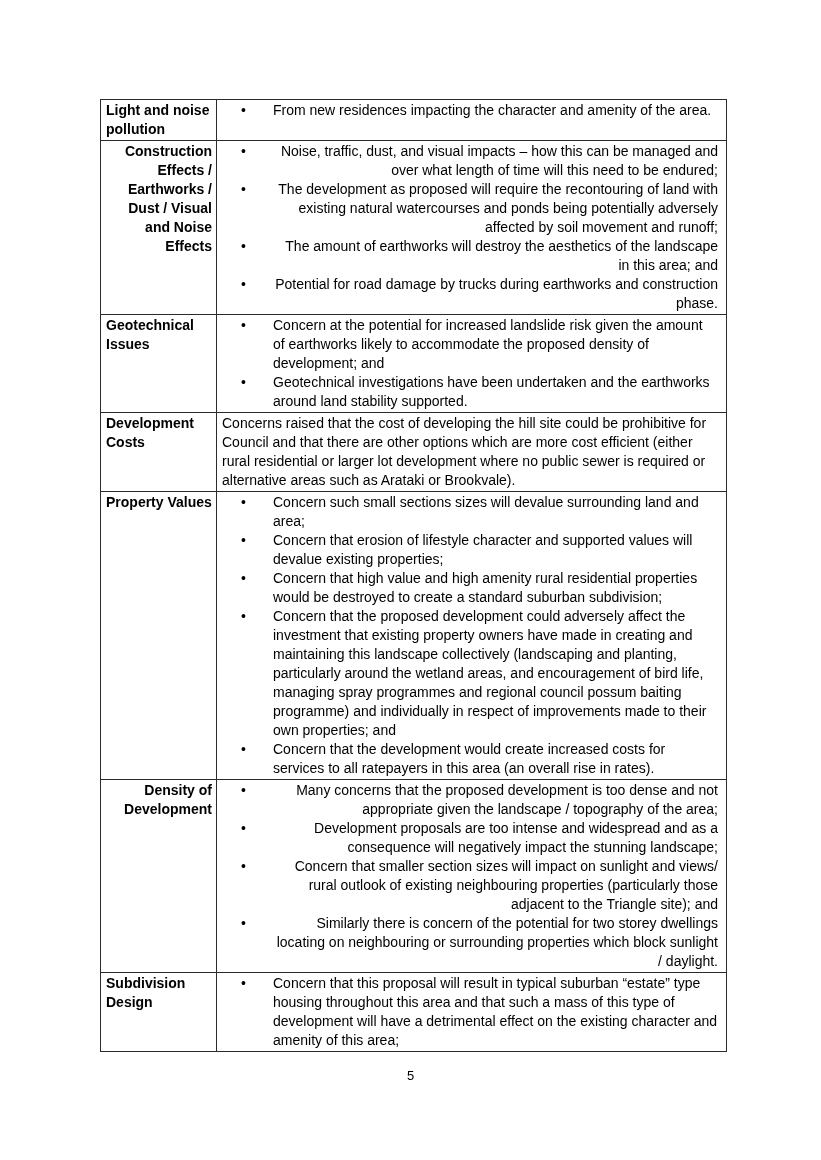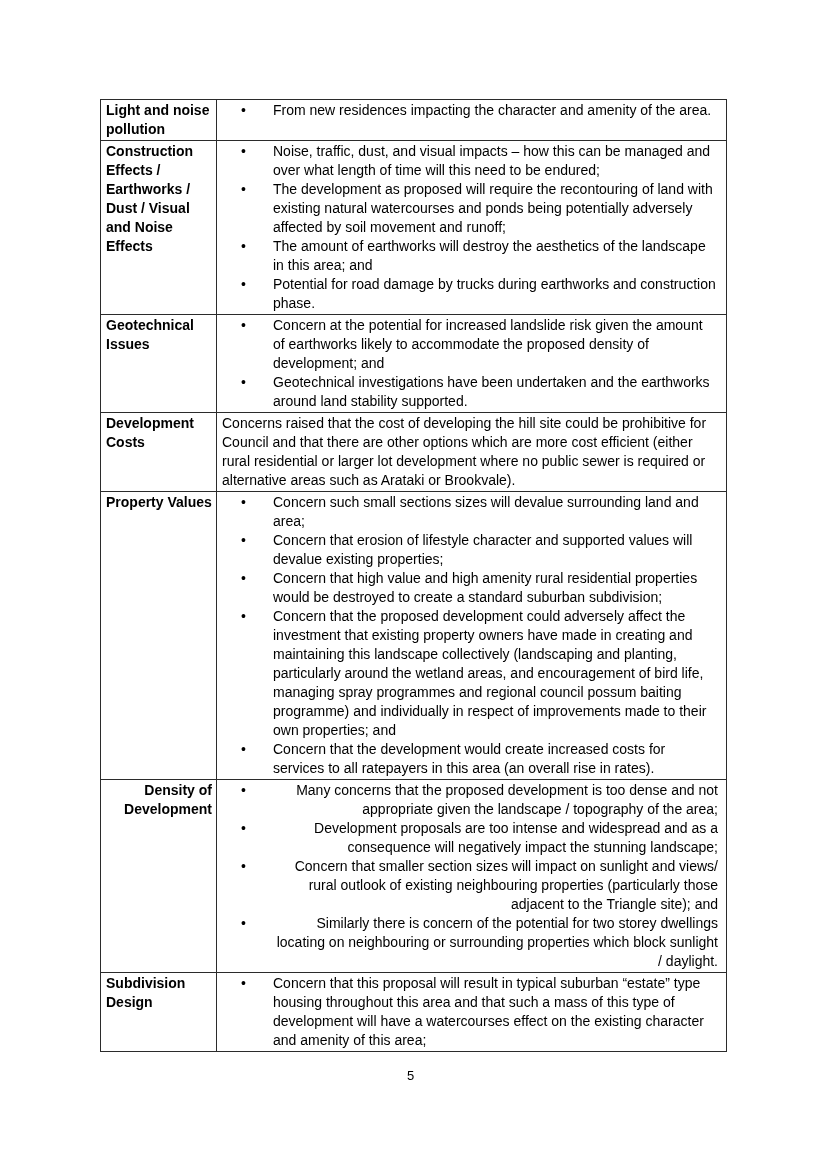--- a/index.html
+++ b/index.html
@@ -77,21 +77,21 @@
 
       <tr style="height:38px;">
         <td class="label-cell">Light and noise pollution</td>
         <td class="content-cell">
           <ul class="bullets">
             <li><span class="b">•</span><span>From new residences impacting the character and amenity of the area.</span></li>
           </ul>
         </td>
       </tr>
 
-      <tr style="height:171px;">
+      <tr style="height:171px;text-align:right;">
         <td class="label-cell">Construction Effects / Earthworks / Dust / Visual and Noise Effects</td>
         <td class="content-cell">
           <ul class="bullets">
             <li><span class="b">•</span><span>Noise, traffic, dust, and visual impacts – how this can be managed and over what length of time will this need to be endured;</span></li>
             <li><span class="b">•</span><span>The development as proposed will require the recontouring of land with existing natural watercourses and ponds being potentially adversely affected by soil movement and runoff;</span></li>
             <li><span class="b">•</span><span>The amount of earthworks will destroy the aesthetics of the landscape in this area; and</span></li>
             <li><span class="b">•</span><span>Potential for road damage by trucks during earthworks and construction phase.</span></li>
           </ul>
         </td>
       </tr>
@@ -135,21 +135,21 @@
             <li><span class="b">•</span><span>Concern that smaller section sizes will impact on sunlight and views/ rural outlook of existing neighbouring properties (particularly those adjacent to the Triangle site); and</span></li>
             <li><span class="b">•</span><span>Similarly there is concern of the potential for two storey dwellings locating on neighbouring or surrounding properties which block sunlight / daylight.</span></li>
           </ul>
         </td>
       </tr>
 
       <tr style="height:75px;padding-left:20px;">
         <td class="label-cell">Subdivision Design</td>
         <td class="content-cell">
           <ul class="bullets">
-            <li><span class="b">•</span><span>Concern that this proposal will result in typical suburban “estate” type housing throughout this area and that such a mass of this type of development will have a watercourses effect on the existing character and amenity of this area;</span></li>
+            <li><span class="b">•</span><span>Concern that this proposal will result in typical suburban “estate” type housing throughout this area and that such a mass of this type of development will have a detrimental effect on the existing character and amenity of this area;</span></li>
           </ul>
         </td>
       </tr>
 
     </tbody>
   </table>
 
   <div class="footer">5</div>
 
 </div>

